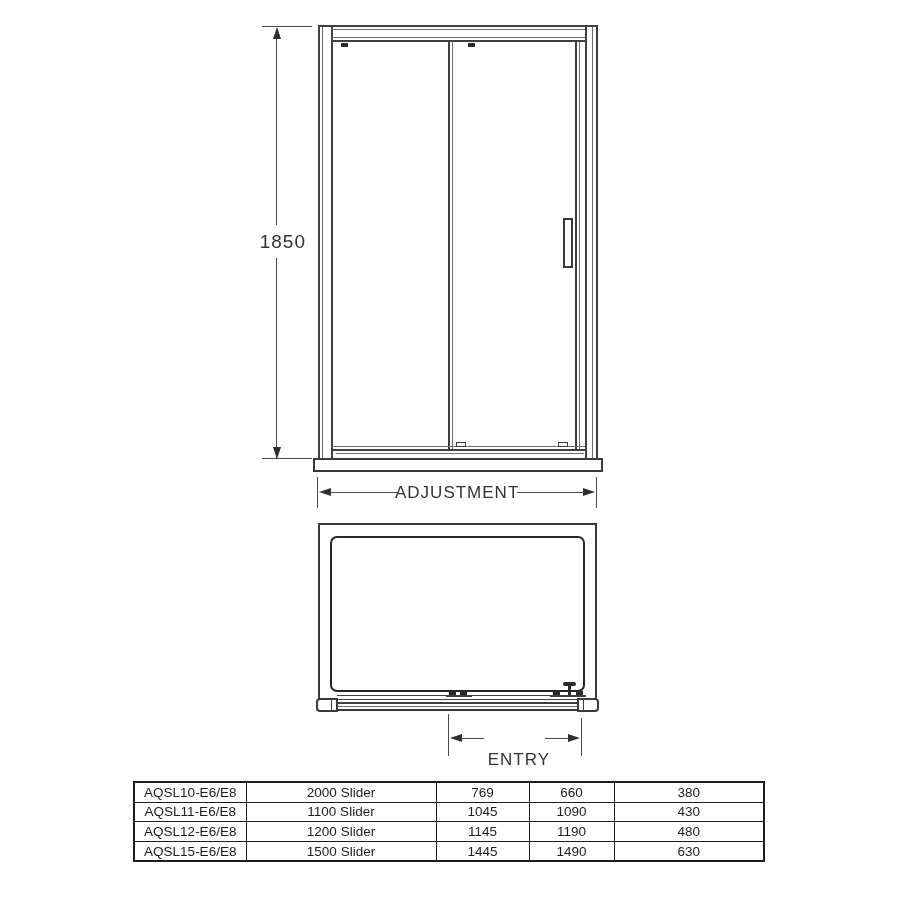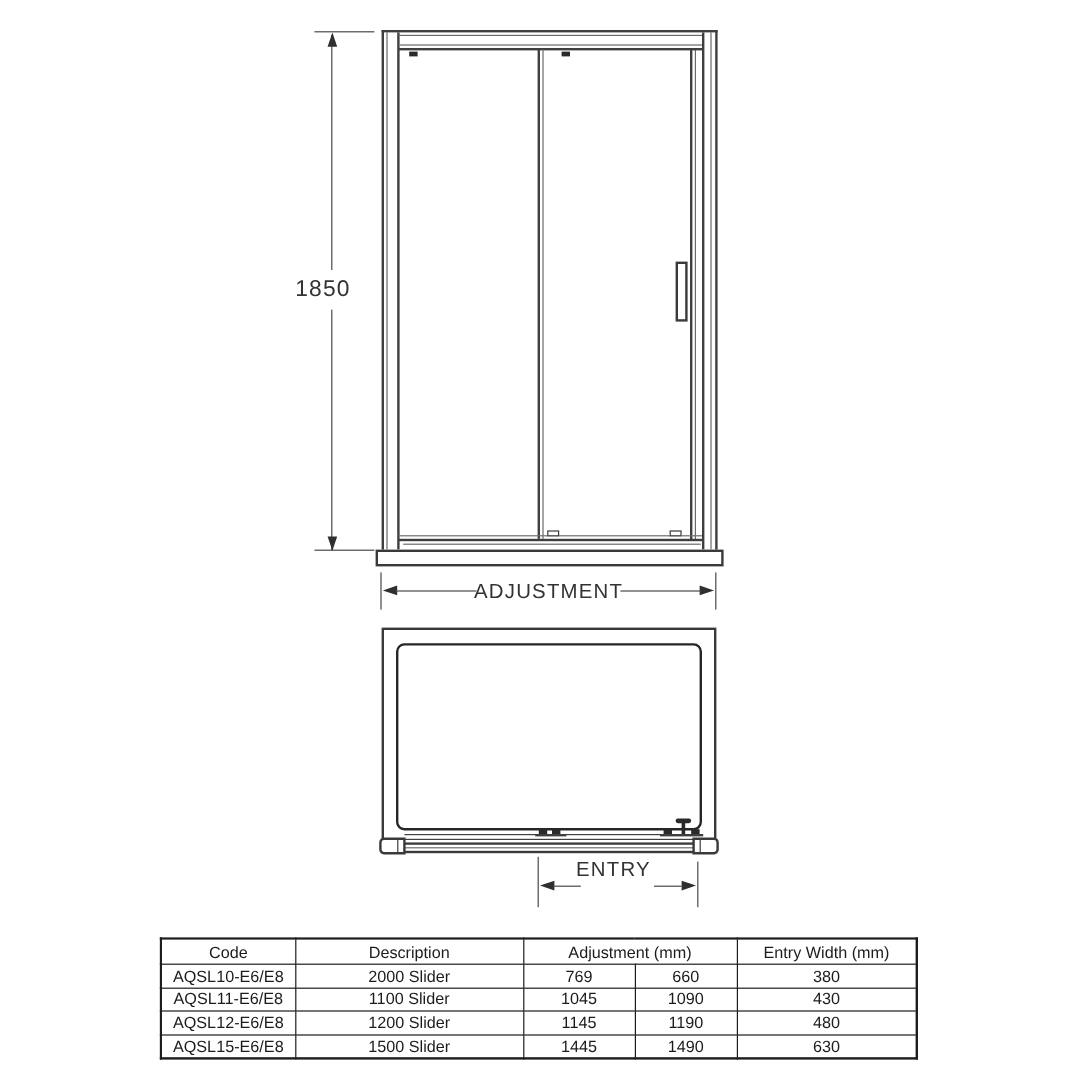--- a/index.html
+++ b/index.html
@@ -3,21 +3,21 @@
 <meta charset="utf-8">
 <style>
   html,body{margin:0;padding:0;background:#fff;}
   #canvas{position:relative;width:900px;height:900px;background:#ffffff;overflow:hidden;
           font-family:"Liberation Sans", sans-serif;}
   .ln{position:absolute;background:#3f3f3f;}
   .lnl{position:absolute;background:#6b6b6b;}
   .dim{position:absolute;background:#4a4a4a;}
   .dark{position:absolute;background:#2a2a2a;}
   .box{position:absolute;background:#fff;border:2px solid #3a3a3a;box-sizing:border-box;}
-  .lbl{position:absolute;color:#333;letter-spacing:1px;white-space:nowrap;text-align:left;}
+  .lbl{position:absolute;color:#333;letter-spacing:1px;white-space:nowrap;text-align:right;}
   
   .ar{position:absolute;width:0;height:0;}
   .ar-up{border-left:4px solid transparent;border-right:4px solid transparent;border-bottom:12px solid #2f2f2f;}
   .ar-dn{border-left:4px solid transparent;border-right:4px solid transparent;border-top:12px solid #2f2f2f;}
   .ar-lf{border-top:4px solid transparent;border-bottom:4px solid transparent;border-right:12px solid #2f2f2f;}
   .ar-rt{border-top:4px solid transparent;border-bottom:4px solid transparent;border-left:12px solid #2f2f2f;}
   
   #spec-wrap{position:absolute;left:133px;top:781px;width:636px;height:119px;overflow:hidden;}
   table.spec{border-collapse:collapse;table-layout:fixed;width:632px;
              font-family:"Liberation Sans", sans-serif;font-size:13.5px;color:#1c1c1c;}
@@ -113,39 +113,33 @@
     <div class="dark" style="left:563px;top:682px;width:13px;height:3.5px;border-radius:2px;"></div>
   </div>
 
   <div>
     <div class="dim" style="left:448px;top:714px;width:1px;height:42px;"></div>
     <div class="dim" style="left:581px;top:718px;width:1px;height:38px;"></div>
     <div class="ar ar-lf" style="left:450px;top:734px;"></div>
     <div class="ar ar-rt" style="left:568px;top:734px;"></div>
     <div class="dim" style="left:461px;top:737.5px;width:23px;height:1px;"></div>
     <div class="dim" style="left:545px;top:737.5px;width:23px;height:1px;"></div>
-    <div class="lbl" style="left:480px;top:715px;width:70px;font-size:17px;">ENTRY</div>
+    <div class="lbl" style="left:480px;top:750px;width:70px;font-size:17px;">ENTRY</div>
   </div>
 
   <div id="spec-wrap">
     <table class="spec">
       <colgroup>
         <col style="width:112px">
           <col style="width:190px">
           <col style="width:93px">
           <col style="width:85px">
           <col style="width:150px">
       </colgroup>
       <tbody>
-          <tr>
-        <th>Code</th>
-        <th>Description</th>
-        <th colspan="2">Adjustment (mm)</th>
-        <th>Entry Width (mm)</th>
-      </tr>
       <tr>
         <td class="codecell">AQSL10-E6/E8</td>
         <td>2000 Slider</td>
         <td>769</td>
         <td>660</td>
         <td>380</td>
       </tr>
       <tr>
         <td class="codecell">AQSL11-E6/E8</td>
         <td>1100 Slider</td>

